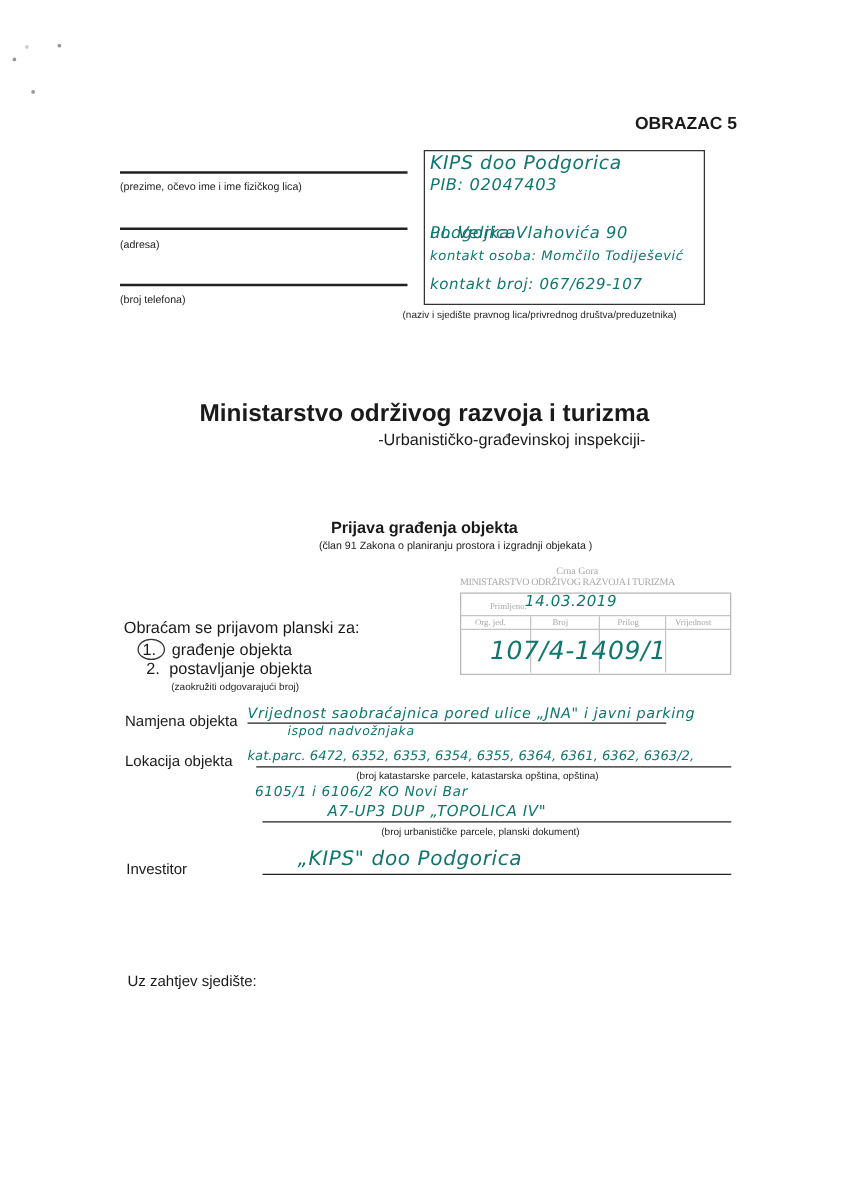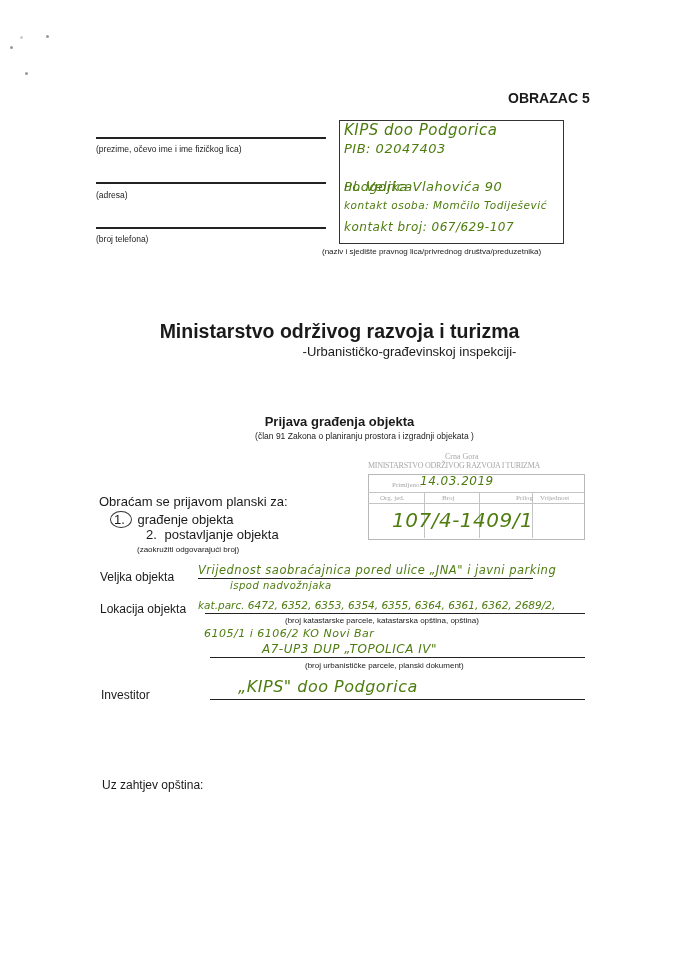--- a/index.html
+++ b/index.html
@@ -1,21 +1,21 @@
 <!DOCTYPE html>
 <html><head>
 <meta charset="utf-8">
 <style>
   html, body { margin: 0; padding: 0; }
   body {
     width: 679px; height: 960px; background: #ffffff; position: relative; overflow: hidden;
     font-family: "Liberation Sans", sans-serif; color: #1a1a1a;
   }
   .abs { position: absolute; }
-  .hand { font-family: "DejaVu Sans", sans-serif; font-style: italic; color: #4d7c0f; letter-spacing: 0.5px; white-space: nowrap; }
+  .hand { font-family: "DejaVu Sans", sans-serif; font-style: italic; color: #0f766e; letter-spacing: 0.5px; white-space: nowrap; }
   .small { font-size: 8.5px; color: #222; }
   .line { position: absolute; height: 1.5px; background: #222; }
   .speck { position: absolute; width: 3px; height: 3px; border-radius: 50%; background: #999; }
   .stamp { position: absolute; border: 1px solid #b8b8b8; }
   .stamp-text { font-family: "Liberation Serif", serif; color: #a8a8a8; font-size: 7px; white-space: nowrap; }
 </style>
 </head>
 <body>
 
 <div class="speck" style="left:46px;top:35px;"></div>
@@ -51,47 +51,47 @@
 <div class="abs stamp-text" style="left:368px;top:461px;font-size:8px;letter-spacing:-0.3px;">MINISTARSTVO ODRŽIVOG RAZVOJA I TURIZMA</div>
 <div class="stamp" style="left:368px;top:474px;width:215px;height:64px;"></div>
 <div class="abs" style="left:368px;top:492px;width:216px;height:1px;background:#c4c4c4;"></div>
 <div class="abs" style="left:368px;top:503px;width:216px;height:1px;background:#c4c4c4;"></div>
 <div class="abs" style="left:424px;top:493px;width:1px;height:45px;background:#c4c4c4;"></div>
 <div class="abs" style="left:479px;top:493px;width:1px;height:45px;background:#c4c4c4;"></div>
 <div class="abs" style="left:532px;top:493px;width:1px;height:45px;background:#c4c4c4;"></div>
 <div class="abs stamp-text" style="left:372px;top:481px;padding-left:20px;">Primljeno:</div>
 <div class="abs stamp-text" style="left:380px;top:494px;">Org. jed.</div>
 <div class="abs stamp-text" style="left:442px;top:494px;">Broj</div>
-<div class="abs stamp-text" style="left:516px;top:494px;">Prilog</div>
+<div class="abs stamp-text" style="left:494px;top:494px;">Prilog</div>
 <div class="abs stamp-text" style="left:540px;top:494px;">Vrijednost</div>
 <div class="abs hand" style="left:420px;top:474px;font-size:12px;">14.03.2019</div>
 <div class="abs hand" style="left:392px;top:508px;font-size:20px;">107/4-1409/1</div>
 
 <div class="abs" style="left:99px;top:494px;font-size:13px;">Obraćam se prijavom planski za:</div>
 <div class="abs" style="left:114px;top:511px;font-size:13px;">
   <span style="display:inline-block;border:1.3px solid #333;border-radius:50%;padding:0 6px 0 3px;margin-left:-4px;">1.</span>
   <span style="margin-left:2px;">građenje objekta</span>
 </div>
-<div class="abs" style="left:117px;top:527px;font-size:13px;margin-left:29px;">
+<div class="abs" style="left:117px;top:527px;font-size:13px;">
   <span>2.</span>
   <span style="margin-left:4px;">postavljanje objekta</span>
 </div>
 <div class="abs small" style="left:137px;top:545px;font-size:8px;">(zaokružiti odgovarajući broj)</div>
 
-<div class="abs" style="left:100px;top:570px;font-size:12px;">Veljka objekta</div>
+<div class="abs" style="left:100px;top:570px;font-size:12px;">Namjena objekta</div>
 <div class="abs hand" style="left:198px;top:563px;font-size:11.5px;">Vrijednost saobraćajnica pored ulice „JNA" i javni parking</div>
 <div class="line" style="left:198px;top:578px;width:335px;height:1.2px;"></div>
 <div class="abs hand" style="left:230px;top:580px;font-size:10px;">ispod nadvožnjaka</div>
 
 <div class="abs" style="left:100px;top:602px;font-size:12px;">Lokacija objekta</div>
-<div class="abs hand" style="left:198px;top:599px;font-size:10.5px;letter-spacing:0;">kat.parc. 6472, 6352, 6353, 6354, 6355, 6364, 6361, 6362, 2689/2,</div>
+<div class="abs hand" style="left:198px;top:599px;font-size:10.5px;letter-spacing:0;">kat.parc. 6472, 6352, 6353, 6354, 6355, 6364, 6361, 6362, 6363/2,</div>
 <div class="line" style="left:205px;top:613px;width:380px;height:1.2px;"></div>
 <div class="abs small" style="left:285px;top:616px;font-size:8px;">(broj katastarske parcele, katastarska opština, opština)</div>
 <div class="abs hand" style="left:204px;top:627px;font-size:11px;">6105/1 i 6106/2 KO Novi Bar</div>
 <div class="abs hand" style="left:262px;top:642px;font-size:12px;">A7-UP3  DUP „TOPOLICA IV"</div>
 <div class="line" style="left:210px;top:657px;width:375px;height:1.2px;"></div>
 <div class="abs small" style="left:305px;top:661px;font-size:8px;">(broj urbanističke parcele, planski dokument)</div>
 
 <div class="abs" style="left:101px;top:688px;font-size:12px;text-align:center;">Investitor</div>
 <div class="abs hand" style="left:238px;top:677px;font-size:16px;">„KIPS" doo Podgorica</div>
 <div class="line" style="left:210px;top:699px;width:375px;height:1.2px;"></div>
 
-<div class="abs" style="left:102px;top:778px;font-size:12px;">Uz zahtjev opština:</div>
+<div class="abs" style="left:102px;top:778px;font-size:12px;">Uz zahtjev sjedište:</div>
 
 </body></html>

